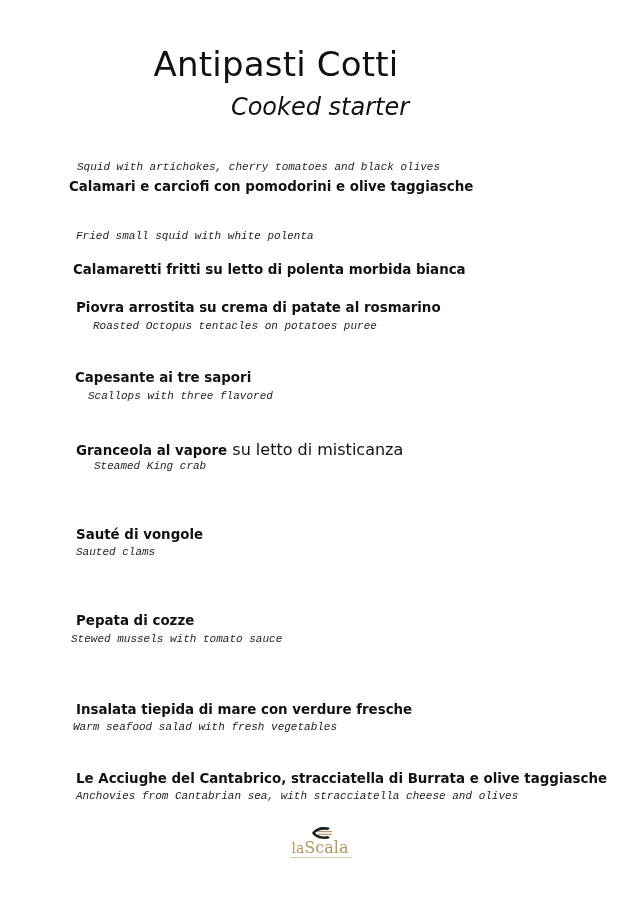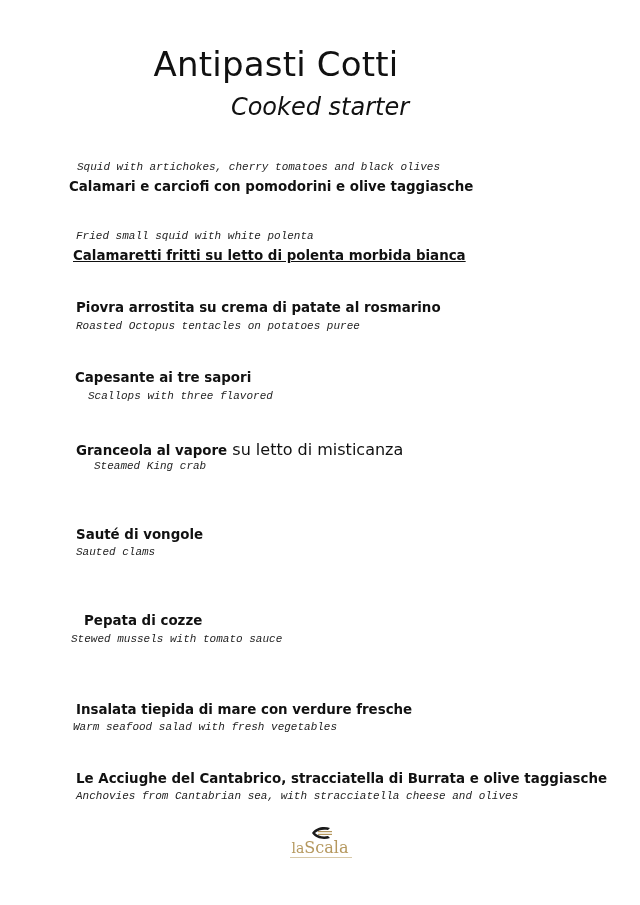--- a/index.html
+++ b/index.html
@@ -17,35 +17,35 @@
 </head>
 <body>
 
 <div class="title">Antipasti Cotti</div>
 <div class="subtitle">Cooked starter</div>
 
 <div class="it" style="left:77px; top:161px;">Squid with artichokes, cherry tomatoes and black olives</div>
 <div class="bd" style="left:69px; top:179px;">Calamari e carciofi con pomodorini e olive taggiasche</div>
 
 <div class="it" style="left:76px; top:230px;">Fried small squid with white polenta</div>
-<div class="bd" style="left:73px; top:248px;text-decoration:underline;">Calamaretti fritti su letto di polenta morbida bianca</div>
+<div class="bd" style="left:73px; top:262px;">Calamaretti fritti su letto di polenta morbida bianca</div>
 
 <div class="bd" style="left:76px; top:300px;text-align:right;">Piovra arrostita su crema di patate al rosmarino</div>
-<div class="it" style="left:76px; top:320px;text-align:right;">Roasted Octopus tentacles on potatoes puree</div>
+<div class="it" style="left:93px; top:320px;text-align:right;">Roasted Octopus tentacles on potatoes puree</div>
 
 <div class="bd" style="left:75px; top:370px;">Capesante ai tre sapori</div>
 <div class="it" style="left:88px; top:390px;">Scallops with three flavored</div>
 
 <div class="bd" style="left:76px; top:440px;"><span>Granceola al vapore</span><span class="light"> su letto di misticanza</span></div>
 <div class="it" style="left:68px; top:460px;margin-left:26px;">Steamed King crab</div>
 
 <div class="bd" style="left:76px; top:527px;">Sauté di vongole</div>
 <div class="it" style="left:76px; top:546px;">Sauted clams</div>
 
-<div class="bd" style="left:84px; top:613px;">Pepata di cozze</div>
+<div class="bd" style="left:76px; top:613px;">Pepata di cozze</div>
 <div class="it" style="left:71px; top:633px;text-align:right;">Stewed mussels with tomato sauce</div>
 
 <div class="bd" style="left:76px; top:702px;">Insalata tiepida di mare con verdure fresche</div>
 <div class="it" style="left:73px; top:721px;">Warm seafood salad with fresh vegetables</div>
 
 <div class="bd" style="left:76px; top:771px;">Le Acciughe del Cantabrico, stracciatella di Burrata e olive taggiasche</div>
 <div class="it" style="left:76px; top:790px;">Anchovies from Cantabrian sea, with stracciatella cheese and olives</div>
 
 <div class="logo">
   <svg width="84" height="14" viewBox="0 0 84 14" style="position:absolute; left:0; top:0;">

